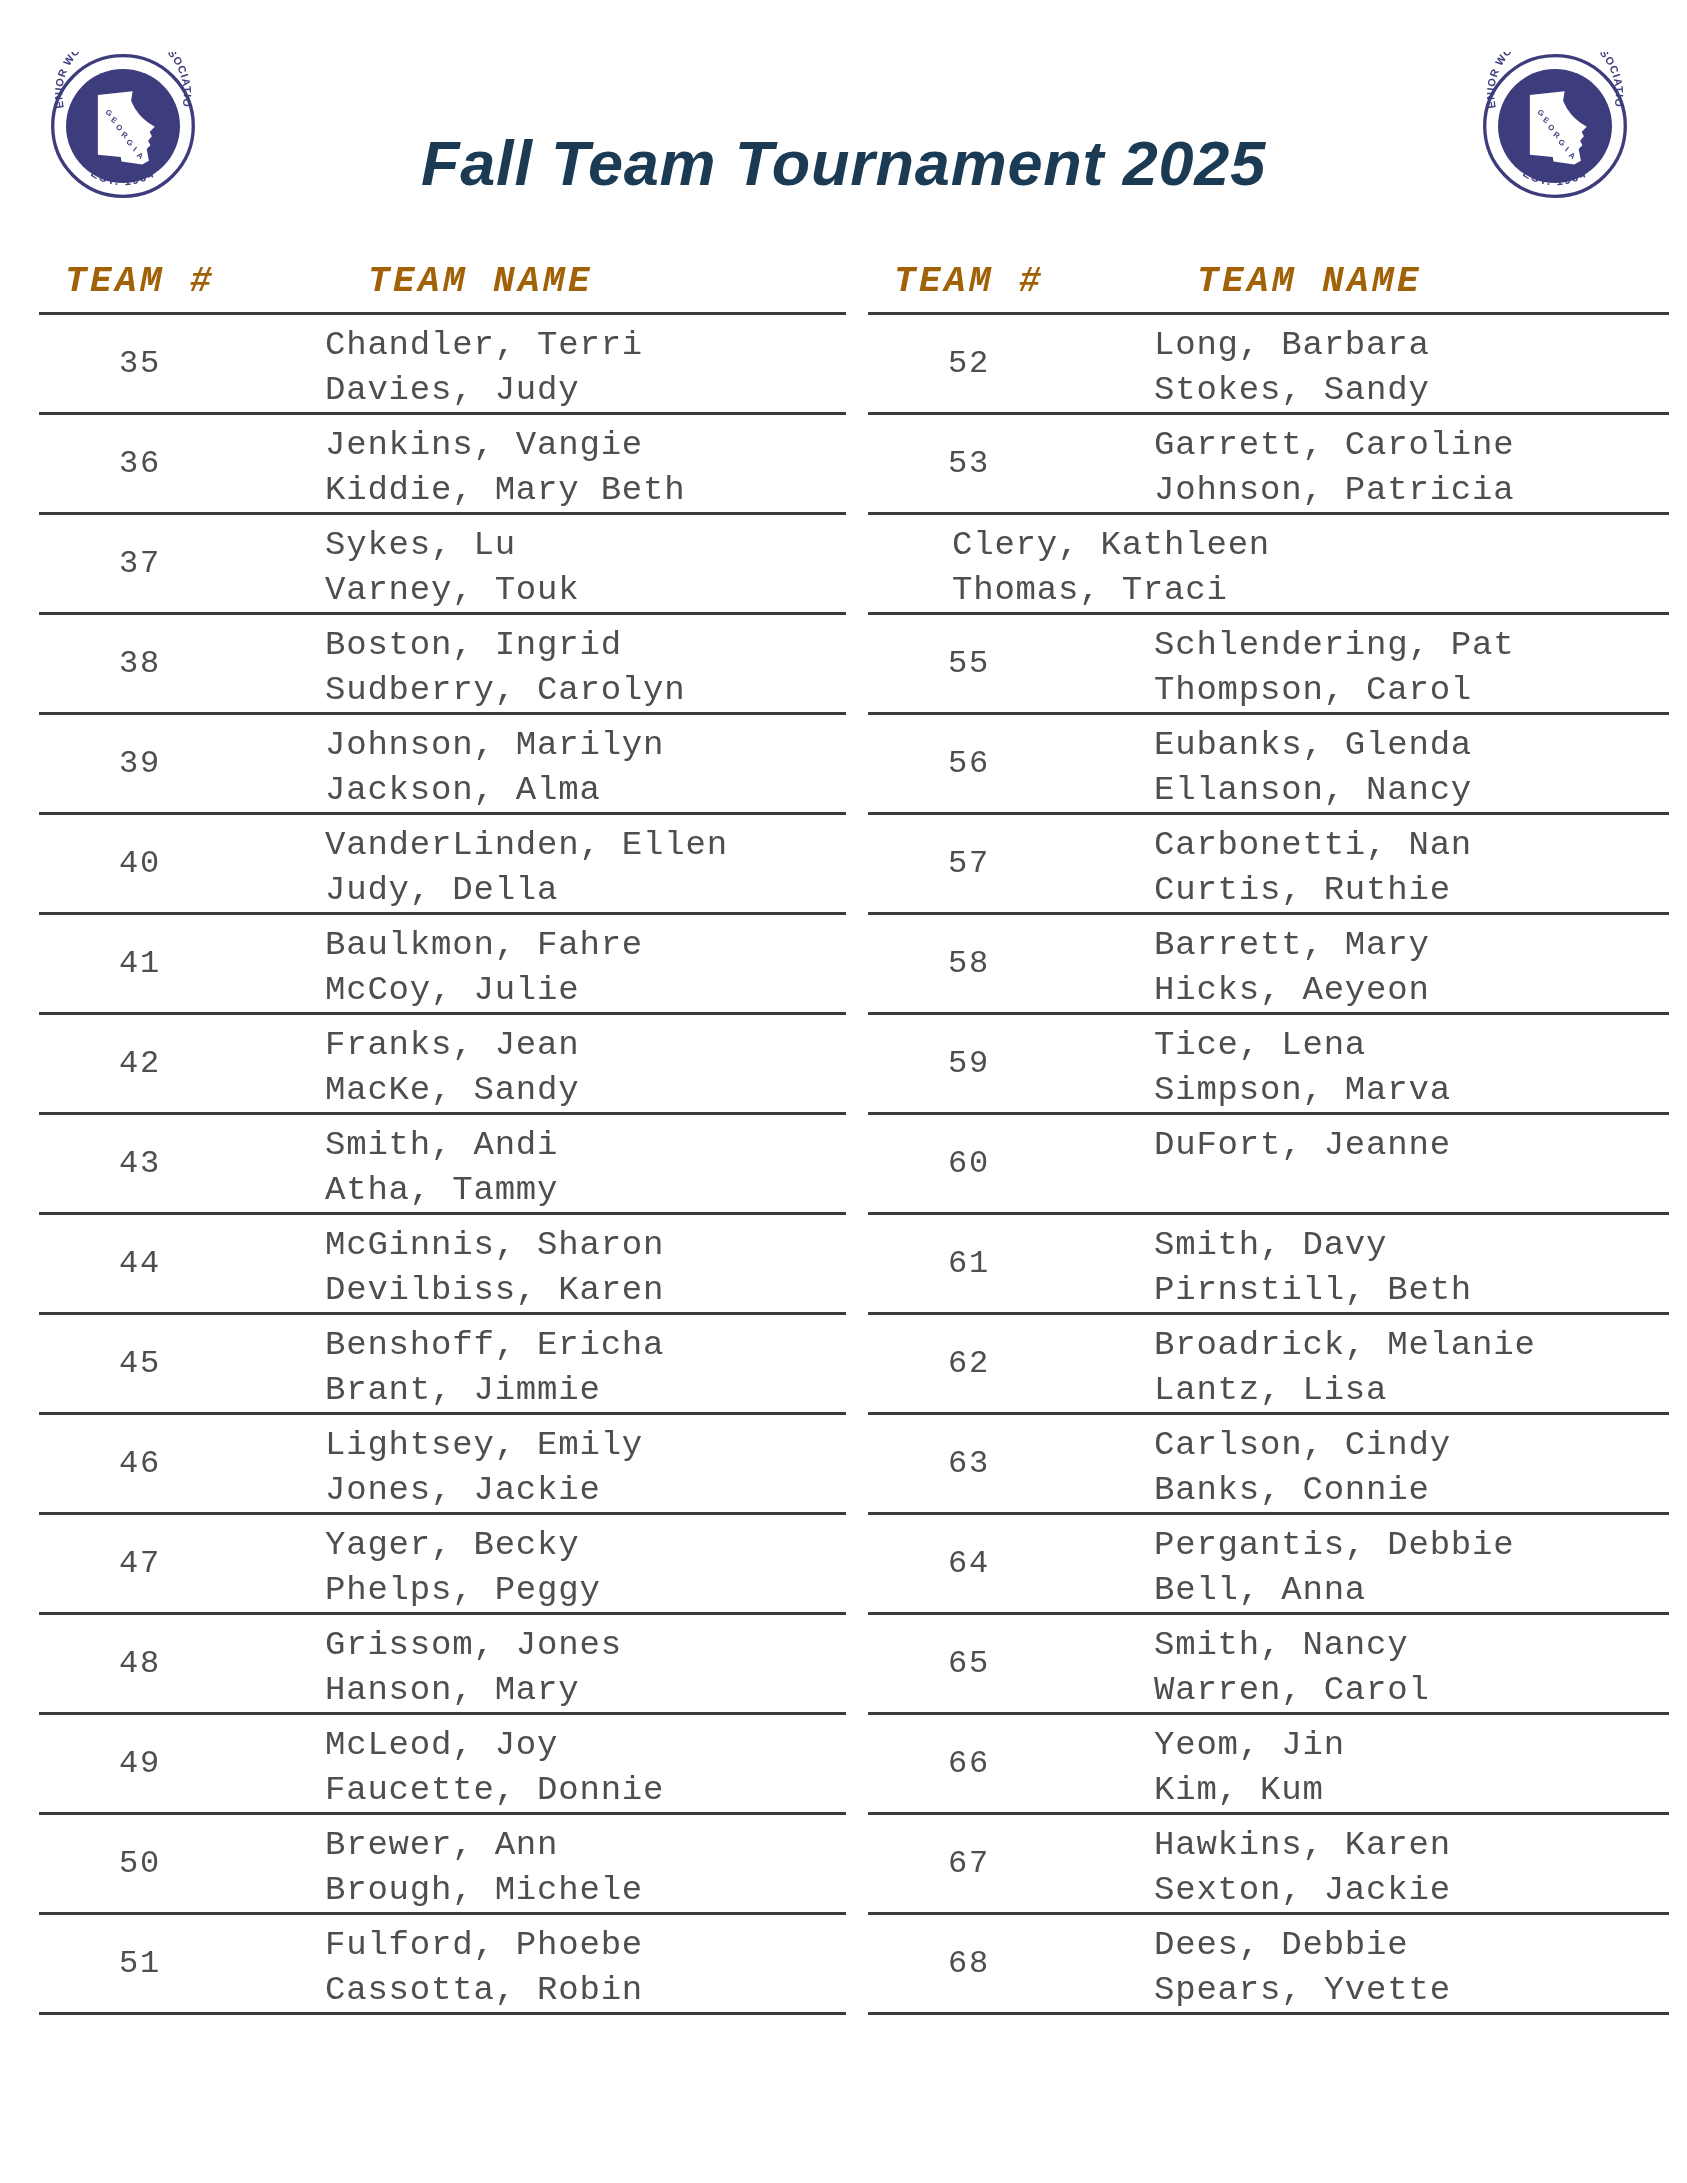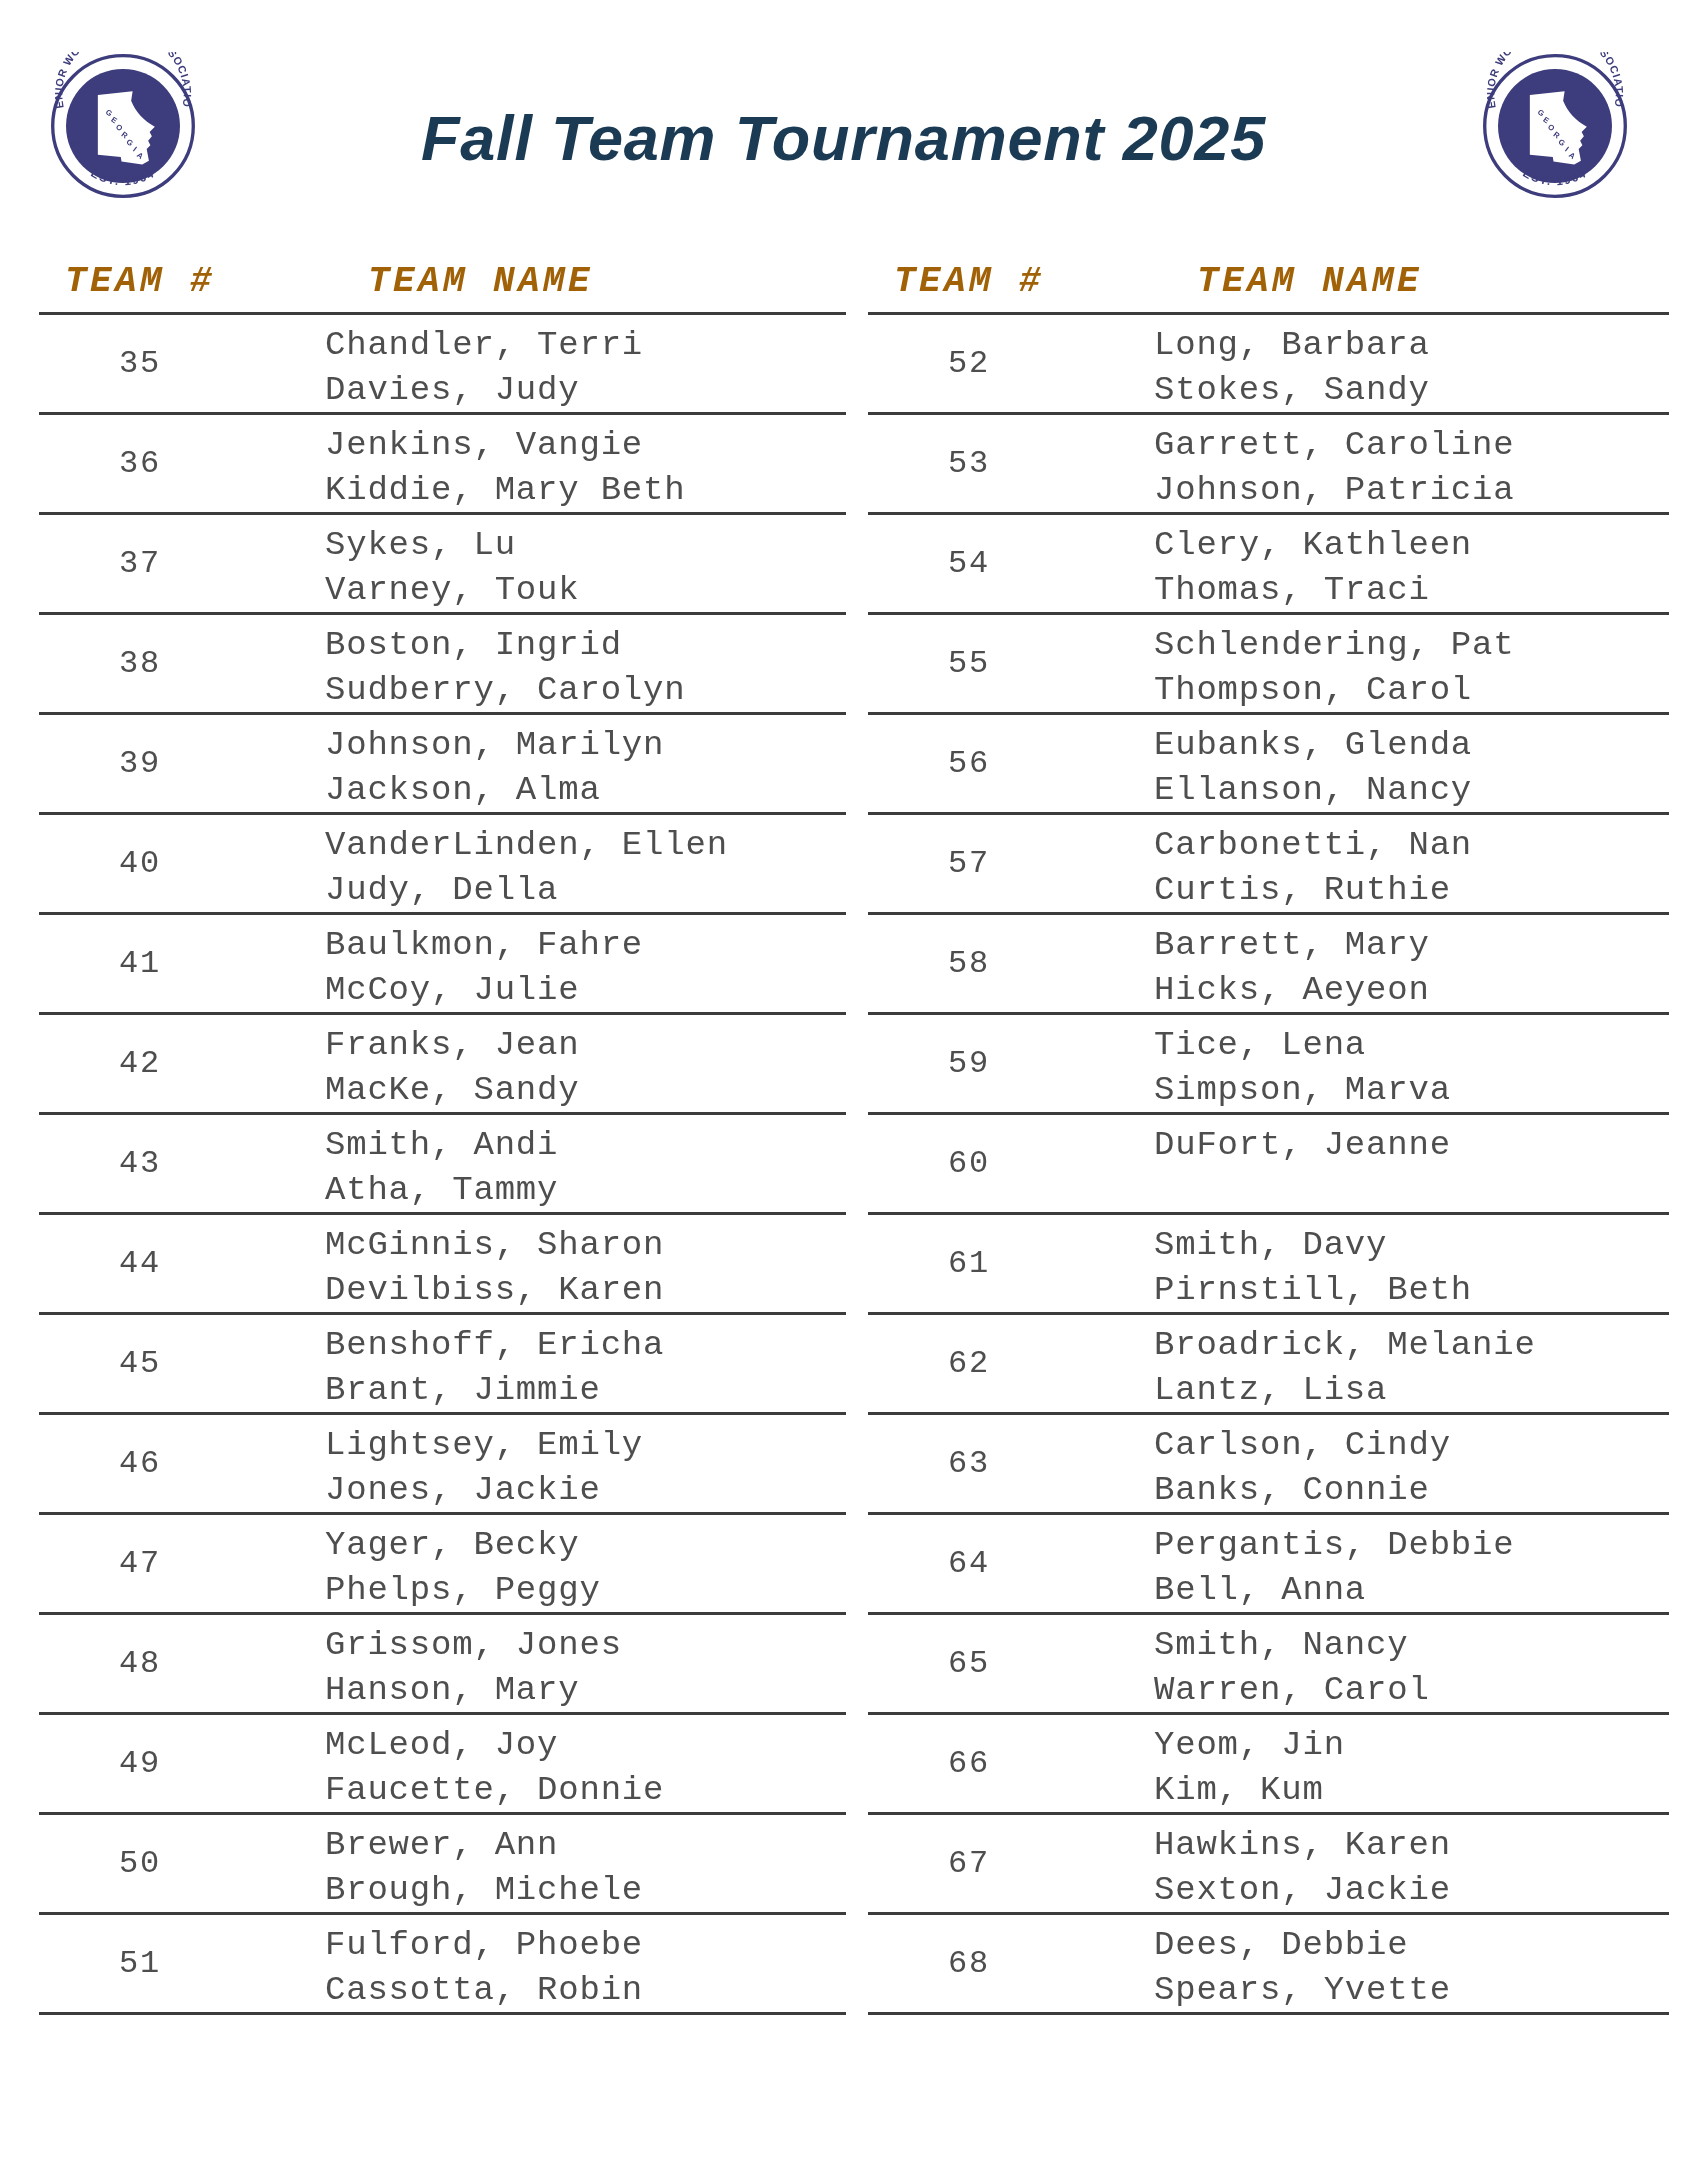--- a/index.html
+++ b/index.html
@@ -7,21 +7,21 @@
     position:relative;
     width:1687px;
     height:2183px;
     background:#ffffff;
     overflow:hidden;
     font-family:"Liberation Mono", monospace;
   }
   
   .page-title{
     position:absolute;
-    top:60px; left:0;
+    top:85px; left:0;
     width:100%;
     text-align:center;
     font-family:"Liberation Sans", sans-serif;
     font-weight:bold;
     font-style:italic;
     font-size:63px;
     letter-spacing:0.8px;
     color:#1b3a53;
     white-space:nowrap;
   }
@@ -278,21 +278,20 @@
         </div>
       </div>
       <div class="trow">
         <div class="num">53</div>
         <div class="names">
           <div class="pline">Garrett, Caroline</div>
           <div class="pline">Johnson, Patricia</div>
         </div>
       </div>
       <div class="trow">
-        <div class="num">54</div>
         <div class="names">
           <div class="pline">Clery, Kathleen</div>
           <div class="pline">Thomas, Traci</div>
         </div>
       </div>
       <div class="trow">
         <div class="num">55</div>
         <div class="names">
           <div class="pline">Schlendering, Pat</div>
           <div class="pline">Thompson, Carol</div>

